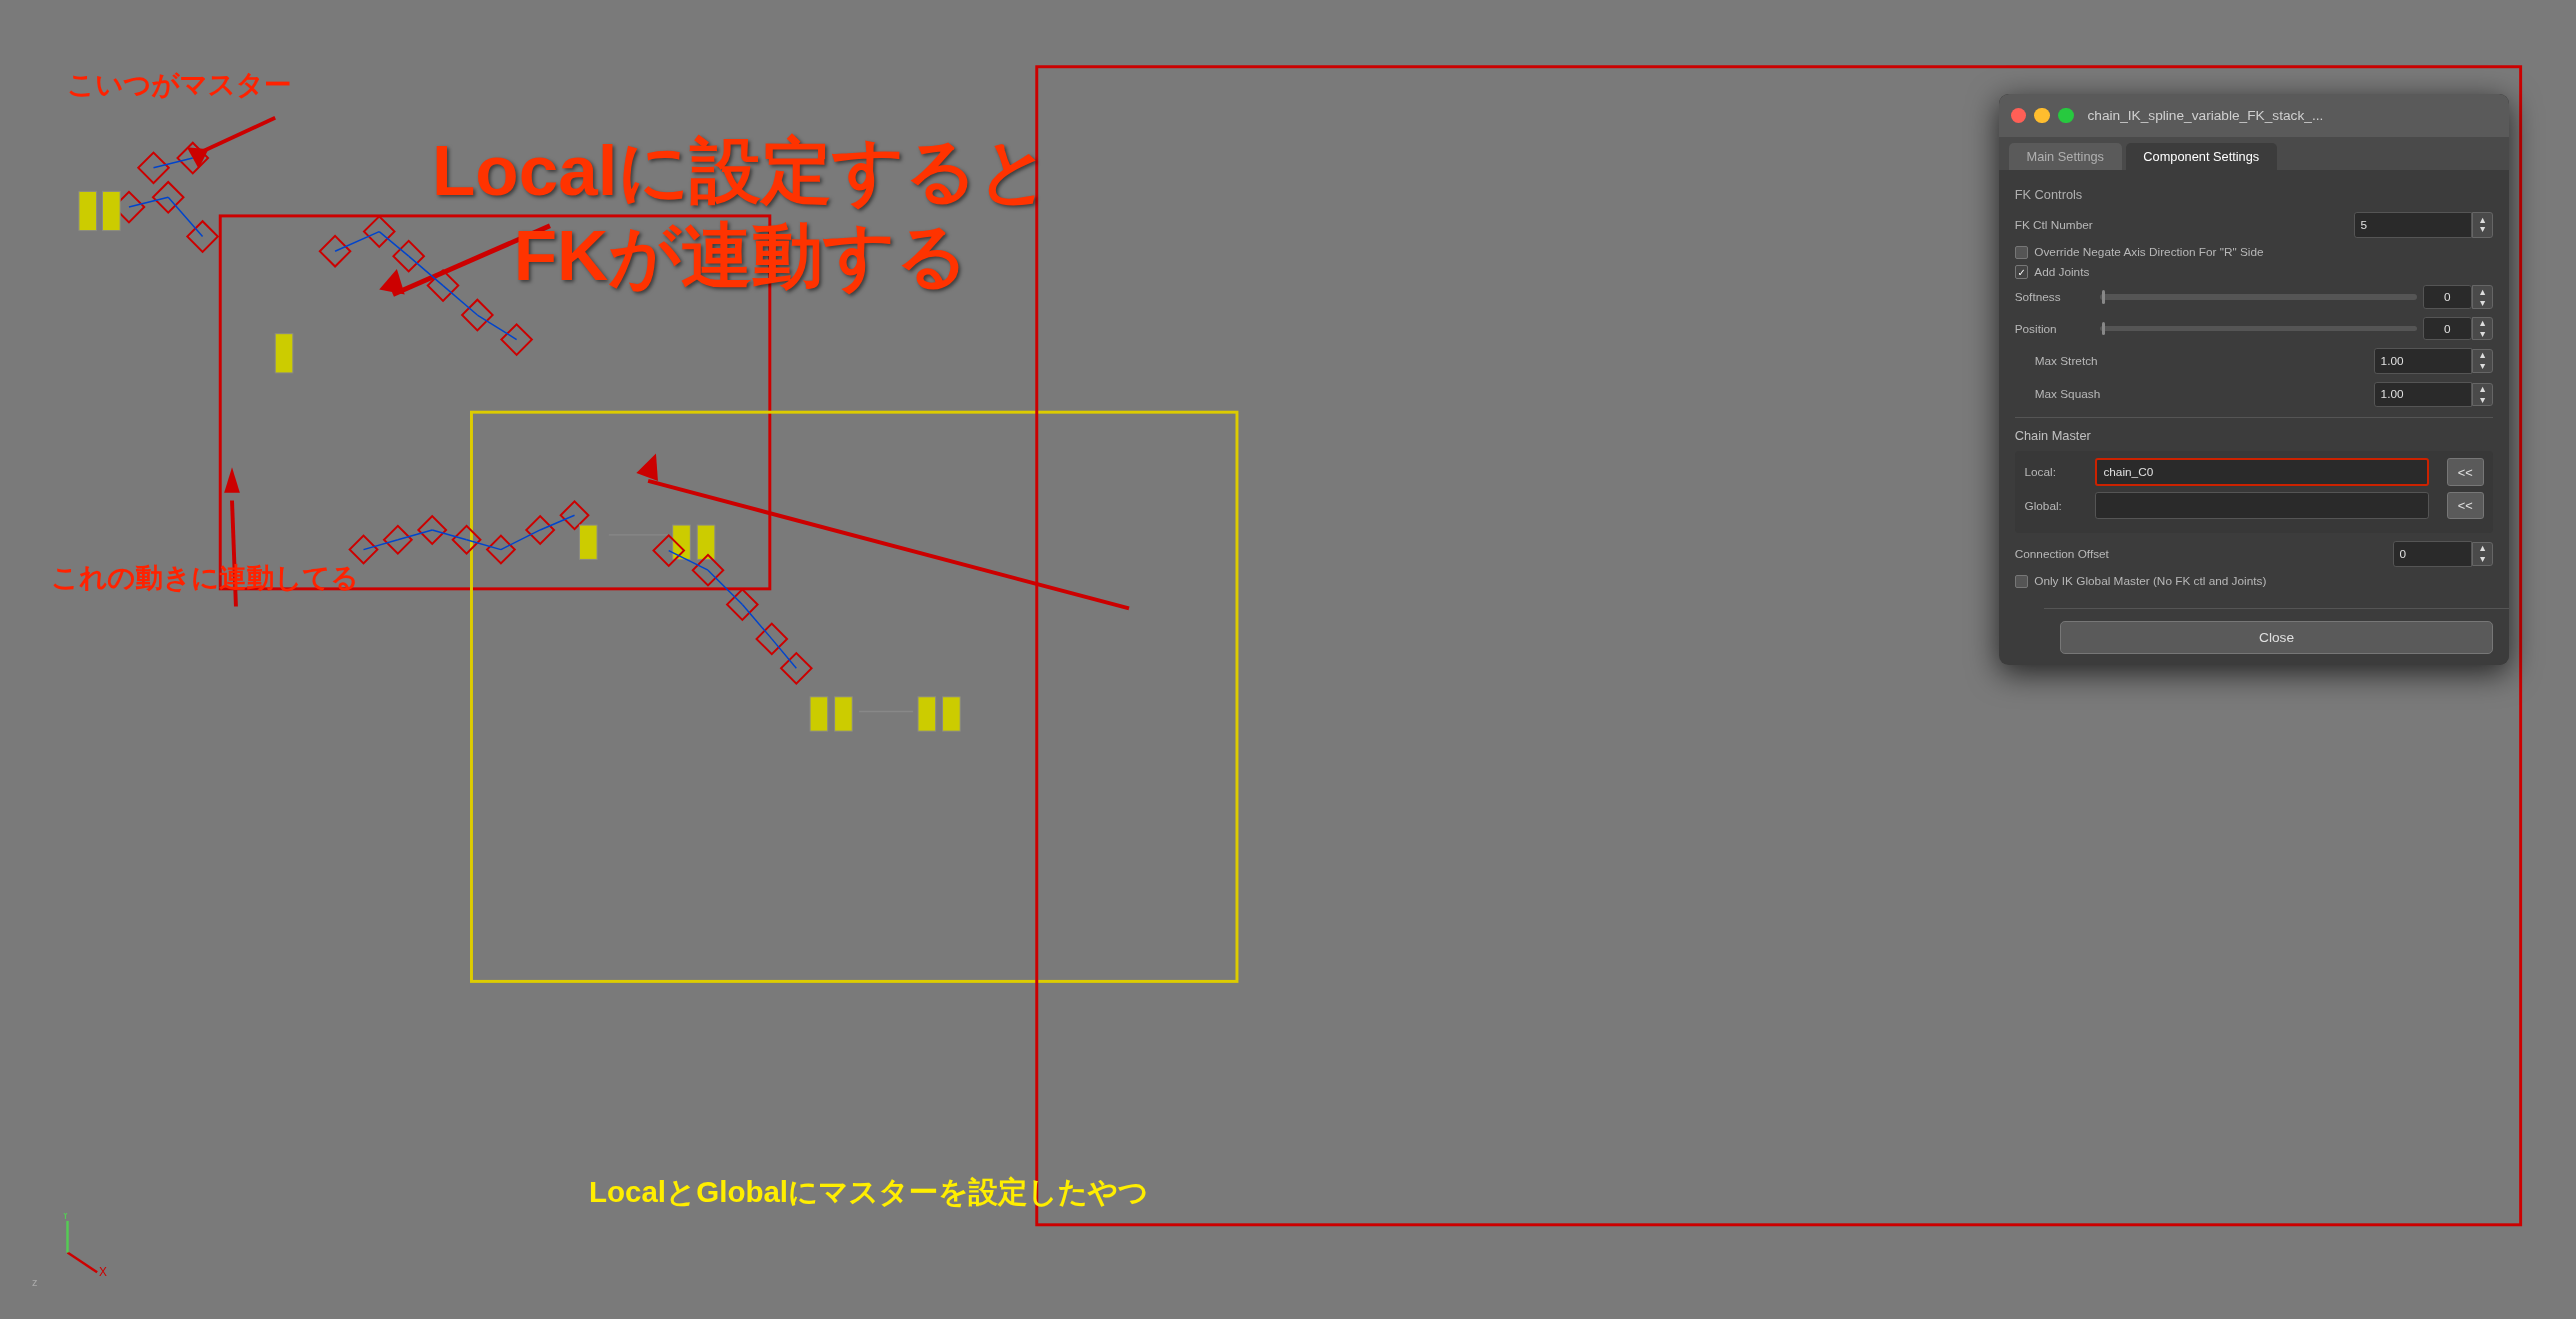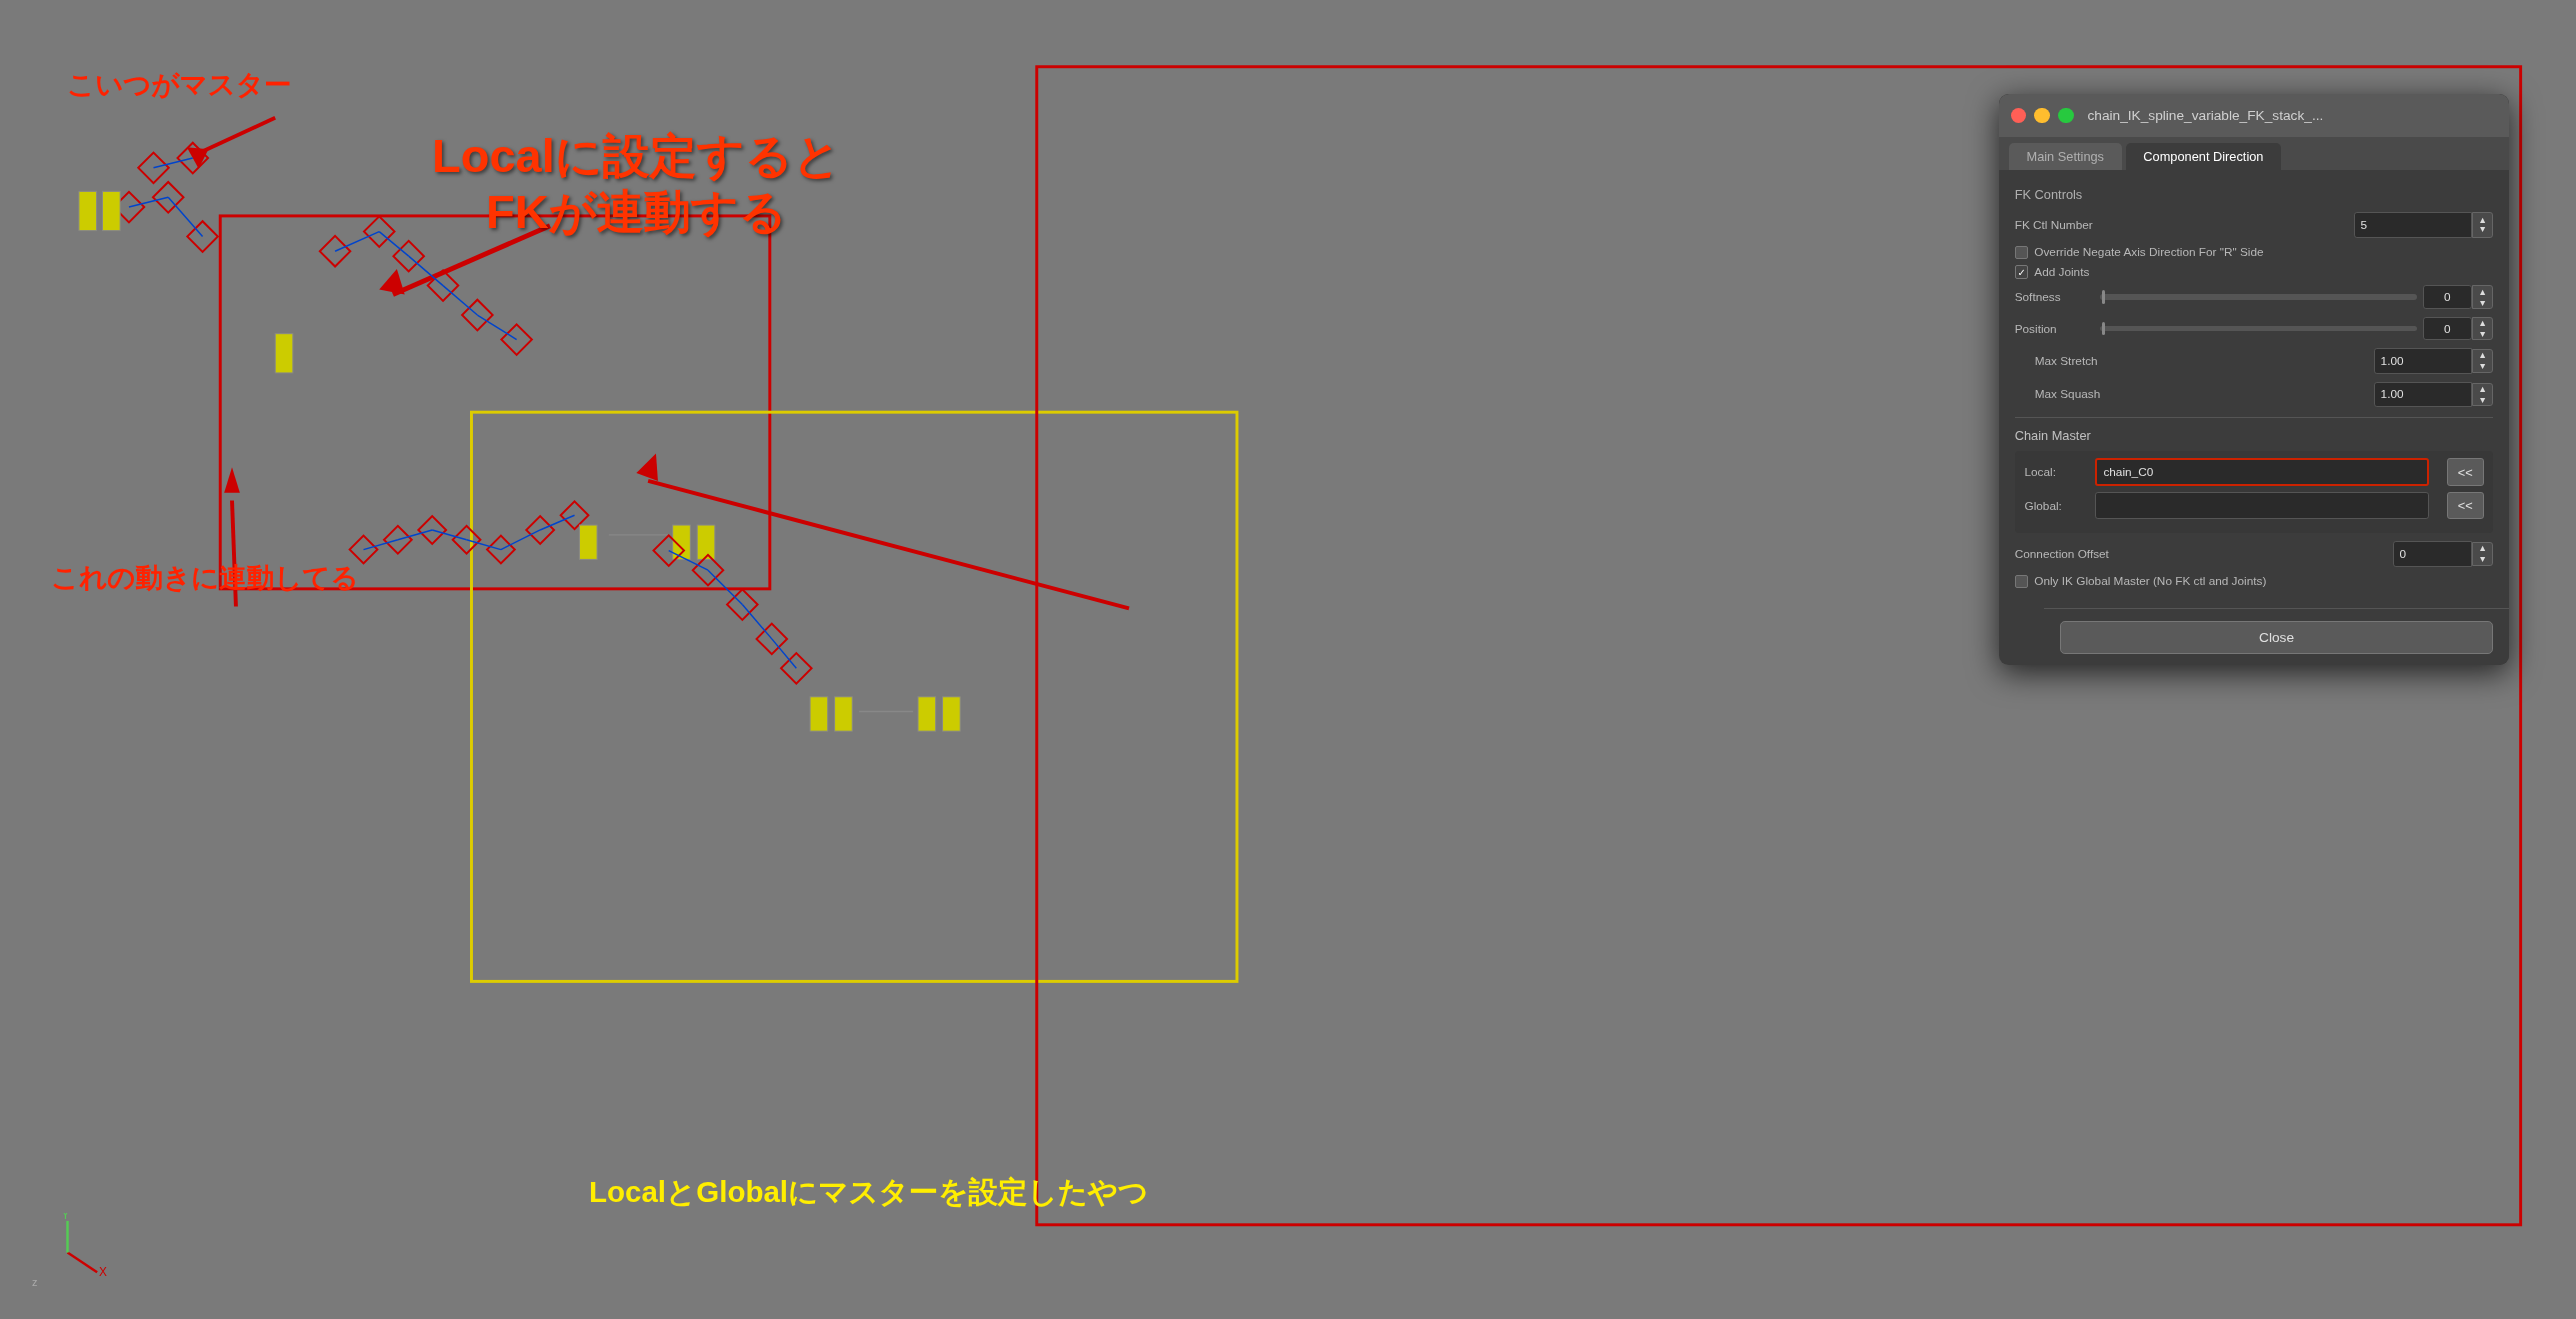--- a/index.html
+++ b/index.html
@@ -43,21 +43,21 @@
     
     #center-text {
       position: absolute;
       top: 128px;
       left: 432px;
       text-align: center;
     }
     #center-text .line1, #center-text .line2 {
       display: block;
       color: #ff3300;
-      font-size: 47px;
+      font-size: 71px;
       font-weight: 900;
       text-shadow: 2px 2px 3.9px rgba(0,0,0,0.5);
       line-height: 1.2;
     }
 
     #bottom-label {
       position: absolute;
       bottom: 106px;
       left: 589px;
       color: #ffee00;
@@ -536,21 +536,21 @@
 
     <div id="panel-titlebar">
       <span class="traffic-light tl-red"></span>
       <span class="traffic-light tl-yellow"></span>
       <span class="traffic-light tl-green"></span>
       <span id="panel-title">chain_IK_spline_variable_FK_stack_...</span>
     </div>
 
     <div id="panel-tabs">
       <button class="tab-btn inactive">Main Settings</button>
-      <button class="tab-btn active">Component Direction</button>
+      <button class="tab-btn active">Component Settings</button>
     </div>
 
     <div id="panel-content">
 
       <div class="section-label">FK Controls</div>
 
       <div class="field-row">
         <span class="field-label">FK Ctl Number</span>
         <input class="field-input" type="text" style="border-radius: 2.9px 0px 0px 2.9px; width: 118px; flex: 0 0 auto;" value="5">
         <div class="field-spin">

